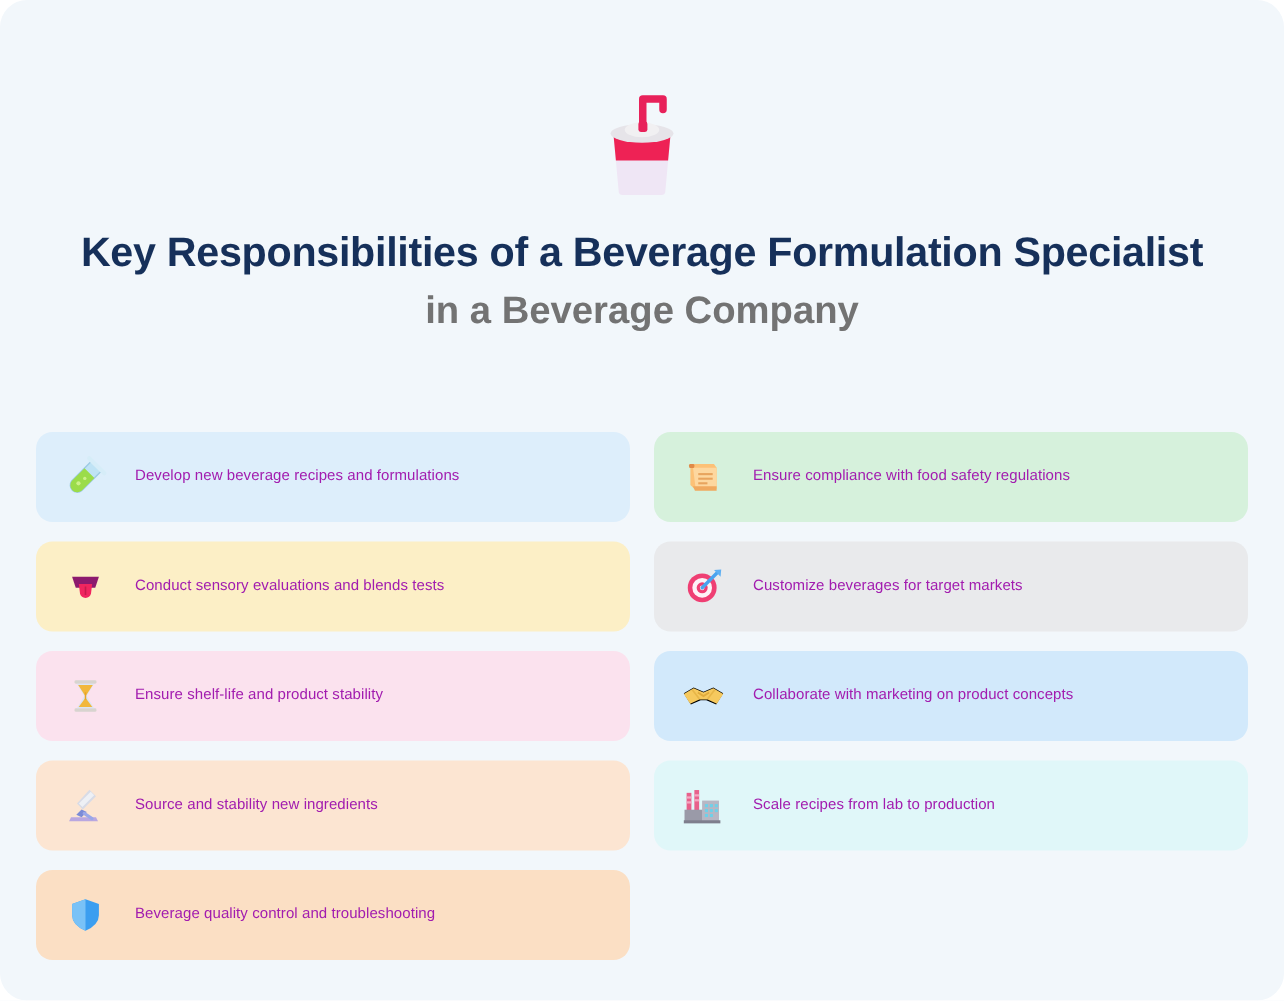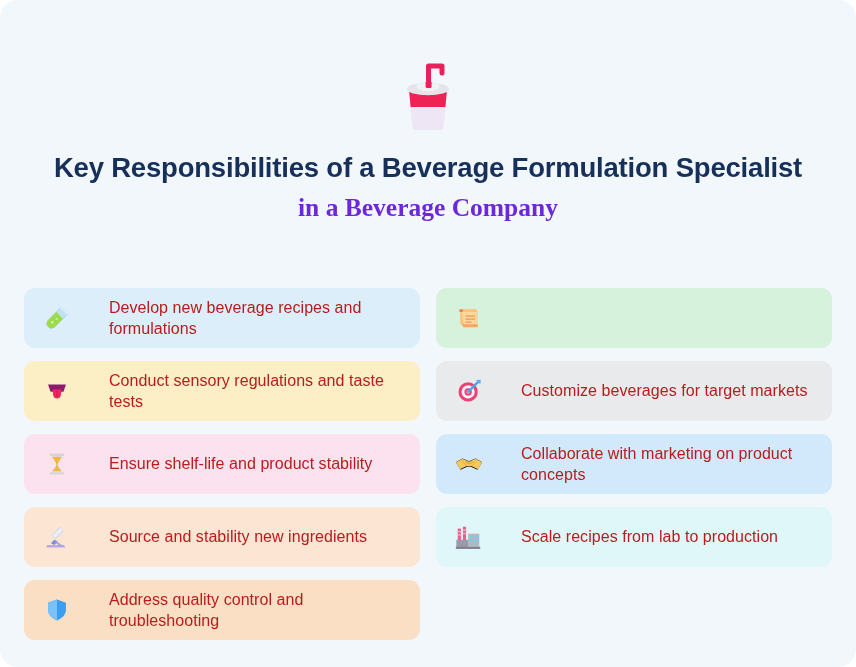--- a/index.html
+++ b/index.html
@@ -76,25 +76,24 @@
     width: 34px;
     height: 34px;
     flex: 0 0 34px;
     margin-right: 16px;
     display: flex;
     align-items: center;
     justify-content: center;
   }
   .card .ico svg { display: block; }
   .card .txt {
-    font-size: 16px;
-    color: #b91c1c;
+    font-size: 10px;
+    color: #a21caf;
     line-height: 1.33;
     letter-spacing: 0.05px;
-    margin-left: 19px;
   }
 </style>
 </head>
 <body style="background: rgb(255, 255, 255);">
 
 <div class="page" style="background: rgb(242, 247, 251);">
 
   <div class="header">
 
     <svg class="cup-icon" viewBox="0 0 60 76">
@@ -109,21 +108,21 @@
       <ellipse cx="30" cy="30.5" rx="11.5" ry="5" fill="#f1f0f2"></ellipse>
 
       <rect x="27.6" y="25" width="6" height="7" rx="1.6" fill="#e8215a"></rect>
     </svg>
 
     <div class="title-block">
       <h1 class="title-main" style="color: rgb(22, 48, 90);">
         <span>Key Responsibilities of a Beverage Formulation</span>
         <span>Specialist</span>
       </h1>
-      <div class="title-sub" style="color: #6d28d9; font-family: Liberation Serif, serif;">in a Beverage Company</div>
+      <div class="title-sub" style="color: #737373;">in a Beverage Company</div>
     </div>
   </div>
 
   <div class="grid">
 
     <div class="card" style="background:#ddeefb">
       <span class="ico">
         <svg viewBox="0 0 32 32" width="30" height="30">
           <path d="M20.5 4.5 L27.5 11.5 L13.2 25.8 A5 5 0 0 1 6.2 18.8 Z" fill="#bfe3f5" stroke="#9ecbe3" stroke-width="1"></path>
           <path d="M15.3 9.7 L22.3 16.7 L13.2 25.8 A5 5 0 0 1 6.2 18.8 Z" fill="#9bdc4a"></path>
@@ -141,31 +140,32 @@
         <svg viewBox="0 0 32 32" width="28" height="28">
           <path d="M6 6 L24 6 L26 9 L26 25 L9 25 L6 22 Z" fill="#fcc177"></path>
           <path d="M8 9 L26 9 L26 25 L10 25 Z" fill="#fdd79f"></path>
           <rect x="12" y="13" width="11" height="1.6" fill="#e8a45e"></rect>
           <rect x="12" y="16.5" width="11" height="1.6" fill="#e8a45e"></rect>
           <rect x="12" y="20" width="7" height="1.6" fill="#e8a45e"></rect>
           <path d="M8 23 L26 23 L26 26.5 L9.5 26.5 Z" fill="#f0a95f"></path>
           <rect x="5" y="6" width="4" height="3.2" rx="1" fill="#e08a48"></rect>
         </svg>
       </span>
+      <span class="txt">Ensure compliance with food safety regulations</span>
     </div>
 
     <div class="card" style="background:#fcefc6">
       <span class="ico">
         <svg viewBox="0 0 32 32" width="26" height="26">
           <path d="M5 8 L27 8 L24 17 L8 17 Z" fill="#8c1a6e"></path>
           <path d="M10.5 14 L21.5 14 L20.5 22 A4.7 4.7 0 0 1 11.5 22 Z" fill="#f0255f"></path>
           <path d="M16 16 L16 23" stroke="#c71b4c" stroke-width="1.3"></path>
         </svg>
       </span>
-      <span class="txt">Conduct sensory regulations and taste tests</span>
+      <span class="txt">Conduct sensory evaluations and blends tests</span>
     </div>
 
     <div class="card" style="background:#e9eaec">
       <span class="ico">
         <svg viewBox="0 0 32 32" width="28" height="28">
           <circle cx="15" cy="17" r="11" fill="#ef3f73"></circle>
           <circle cx="15" cy="17" r="7.5" fill="#fdf2f6"></circle>
           <circle cx="15" cy="17" r="4.2" fill="#ef3f73"></circle>
           <circle cx="15" cy="17" r="1.8" fill="#fdf2f6"></circle>
           <path d="M15 17 L27 5" stroke="#4aa3ef" stroke-width="2.6" stroke-linecap="round"></path>
@@ -240,17 +240,17 @@
       <span class="txt">Scale recipes from lab to production</span>
     </div>
 
     <div class="card" style="background:#fbdfc4">
       <span class="ico">
         <svg viewBox="0 0 32 32" width="26" height="26">
           <path d="M16 3 L27 7 L27 16 Q27 24 16 29 Q5 24 5 16 L5 7 Z" fill="#3b9ef0"></path>
           <path d="M16 3 L5 7 L5 16 Q5 24 16 29 Z" fill="#79c2f7"></path>
         </svg>
       </span>
-      <span class="txt">Address quality control and troubleshooting</span>
+      <span class="txt">Beverage quality control and troubleshooting</span>
     </div>
 
   </div>
 </div>
 
 </body></html>

